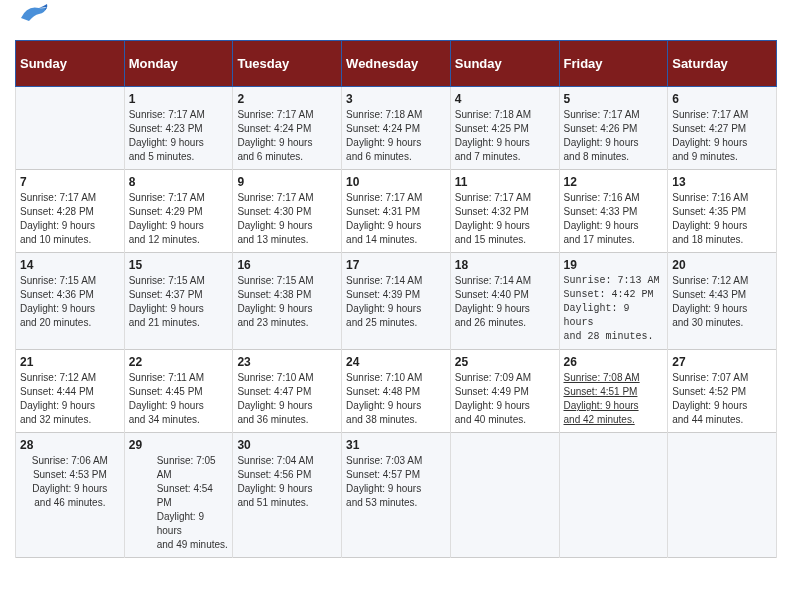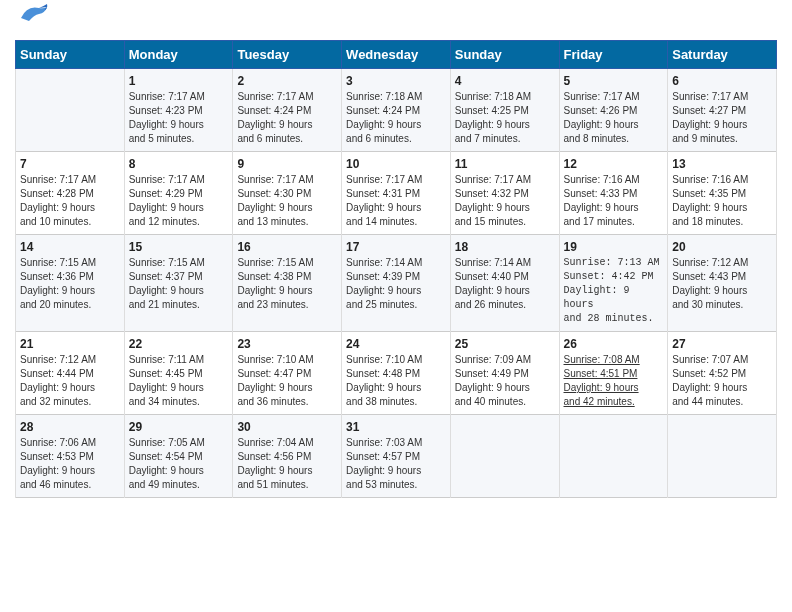--- a/index.html
+++ b/index.html
@@ -33,25 +33,25 @@
       font-size: 15px;
       color: #444;
       margin-top: 2px;
     }
     table {
       width: 100%;
       border-collapse: collapse;
       font-size: 11px;
     }
     thead tr th {
-      background-color: #0369a1;
+      background-color: #7f1d1d;
       color: #fff;
       font-size: 13px;
       font-weight: bold;
-      padding: 6px 4px;
+      padding: 15px 4px;
       text-align: left;
       border: 1px solid #2a5aaa;
     }
     tbody tr {
       border-bottom: 1px solid #ccc;
     }
     tbody tr:nth-child(odd) {
       background-color: #f5f7fa;
     }
     tbody tr:nth-child(even) {
@@ -312,28 +312,28 @@
           <span class="day-number">27</span>
           <div class="cell-info" style="white-space: pre-line;">Sunrise: 7:07 AM
 Sunset: 4:52 PM
 Daylight: 9 hours
 and 44 minutes.</div>
         </td>
       </tr>
       <tr>
         <td>
           <span class="day-number">28</span>
-          <div class="cell-info" style="white-space: pre-line;">Sunrise: 7:06 AM
+          <div class="cell-info" style="white-space: pre-line; text-align: center;">Sunrise: 7:06 AM
 Sunset: 4:53 PM
 Daylight: 9 hours
 and 46 minutes.</div>
         </td>
         <td>
           <span class="day-number">29</span>
-          <div class="cell-info" style="white-space: pre-line;">Sunrise: 7:05 AM
+          <div class="cell-info" style="white-space: pre-line; margin-left: 28px;">Sunrise: 7:05 AM
 Sunset: 4:54 PM
 Daylight: 9 hours
 and 49 minutes.</div>
         </td>
         <td>
           <span class="day-number">30</span>
           <div class="cell-info" style="white-space: pre-line;">Sunrise: 7:04 AM
 Sunset: 4:56 PM
 Daylight: 9 hours
 and 51 minutes.</div>

